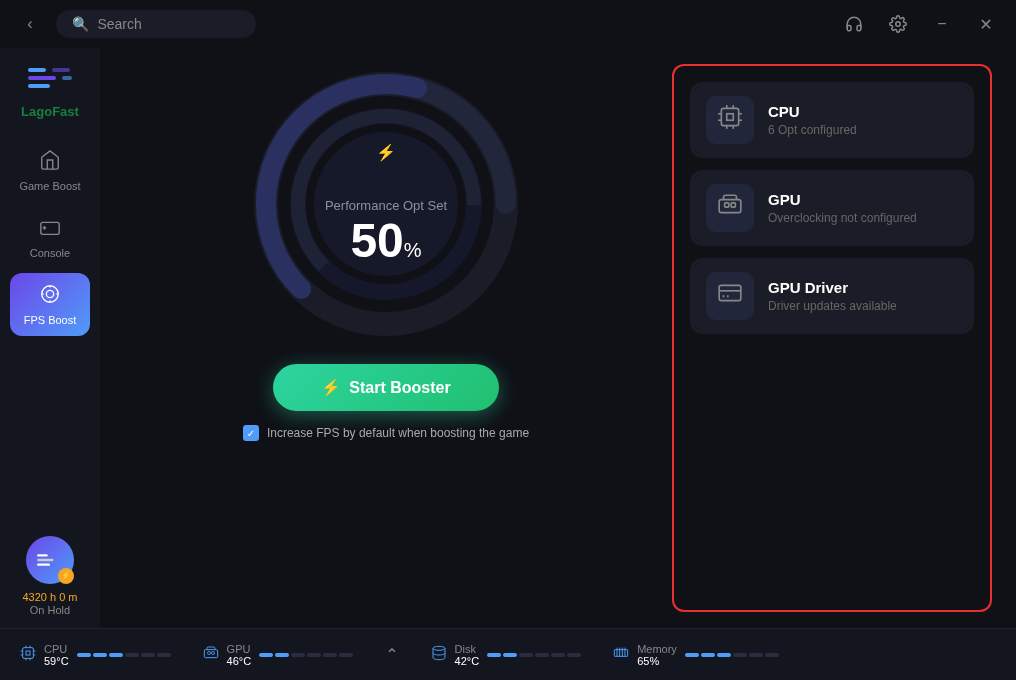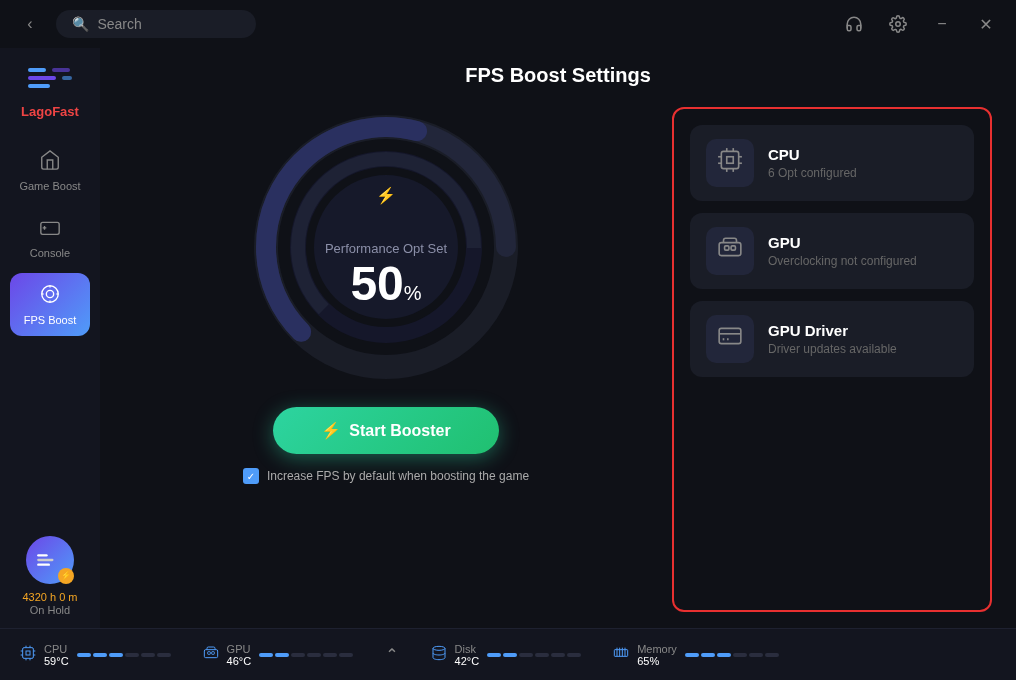--- a/index.html
+++ b/index.html
@@ -91,21 +91,21 @@
       text-align: center;
     }
     .logo-icon {
       width: 48px;
       height: 36px;
       margin-bottom: 4px;
     }
     .logo-text {
       font-size: 13px;
       font-weight: 700;
-      color: #ef4444;
+      color: #15803d;
     }
     .sidebar-item {
       display: flex;
       flex-direction: column;
       align-items: center;
       gap: 4px;
       padding: 10px 8px;
       border-radius: 12px;
       cursor: pointer;
       width: 80px;
@@ -458,21 +458,20 @@
           <rect x="2" y="24" width="22" height="4" rx="2" fill="#fff"></rect>
         </svg>
         <div class="user-avatar-badge">⚡</div>
       </div>
       <div class="user-time">4320 h 0 m</div>
       <div class="user-status">On Hold</div>
     </div>
   </div>
 
   <div class="content">
-    <div class="page-title">FPS Boost Settings</div>
 
     <div class="content-body">
 
       <div class="gauge-section">
         <div class="gauge-container">
           <svg class="gauge-svg" width="280" height="280" viewBox="0 0 280 280">
 
             <circle cx="140" cy="140" r="120" fill="none" stroke="#1a1d27" stroke-width="24"></circle>
 
             <circle cx="140" cy="140" r="120" fill="none" stroke="#22263a" stroke-width="20" stroke-dasharray="628" stroke-dashoffset="157" stroke-linecap="round" transform="rotate(135 140 140)"></circle>

